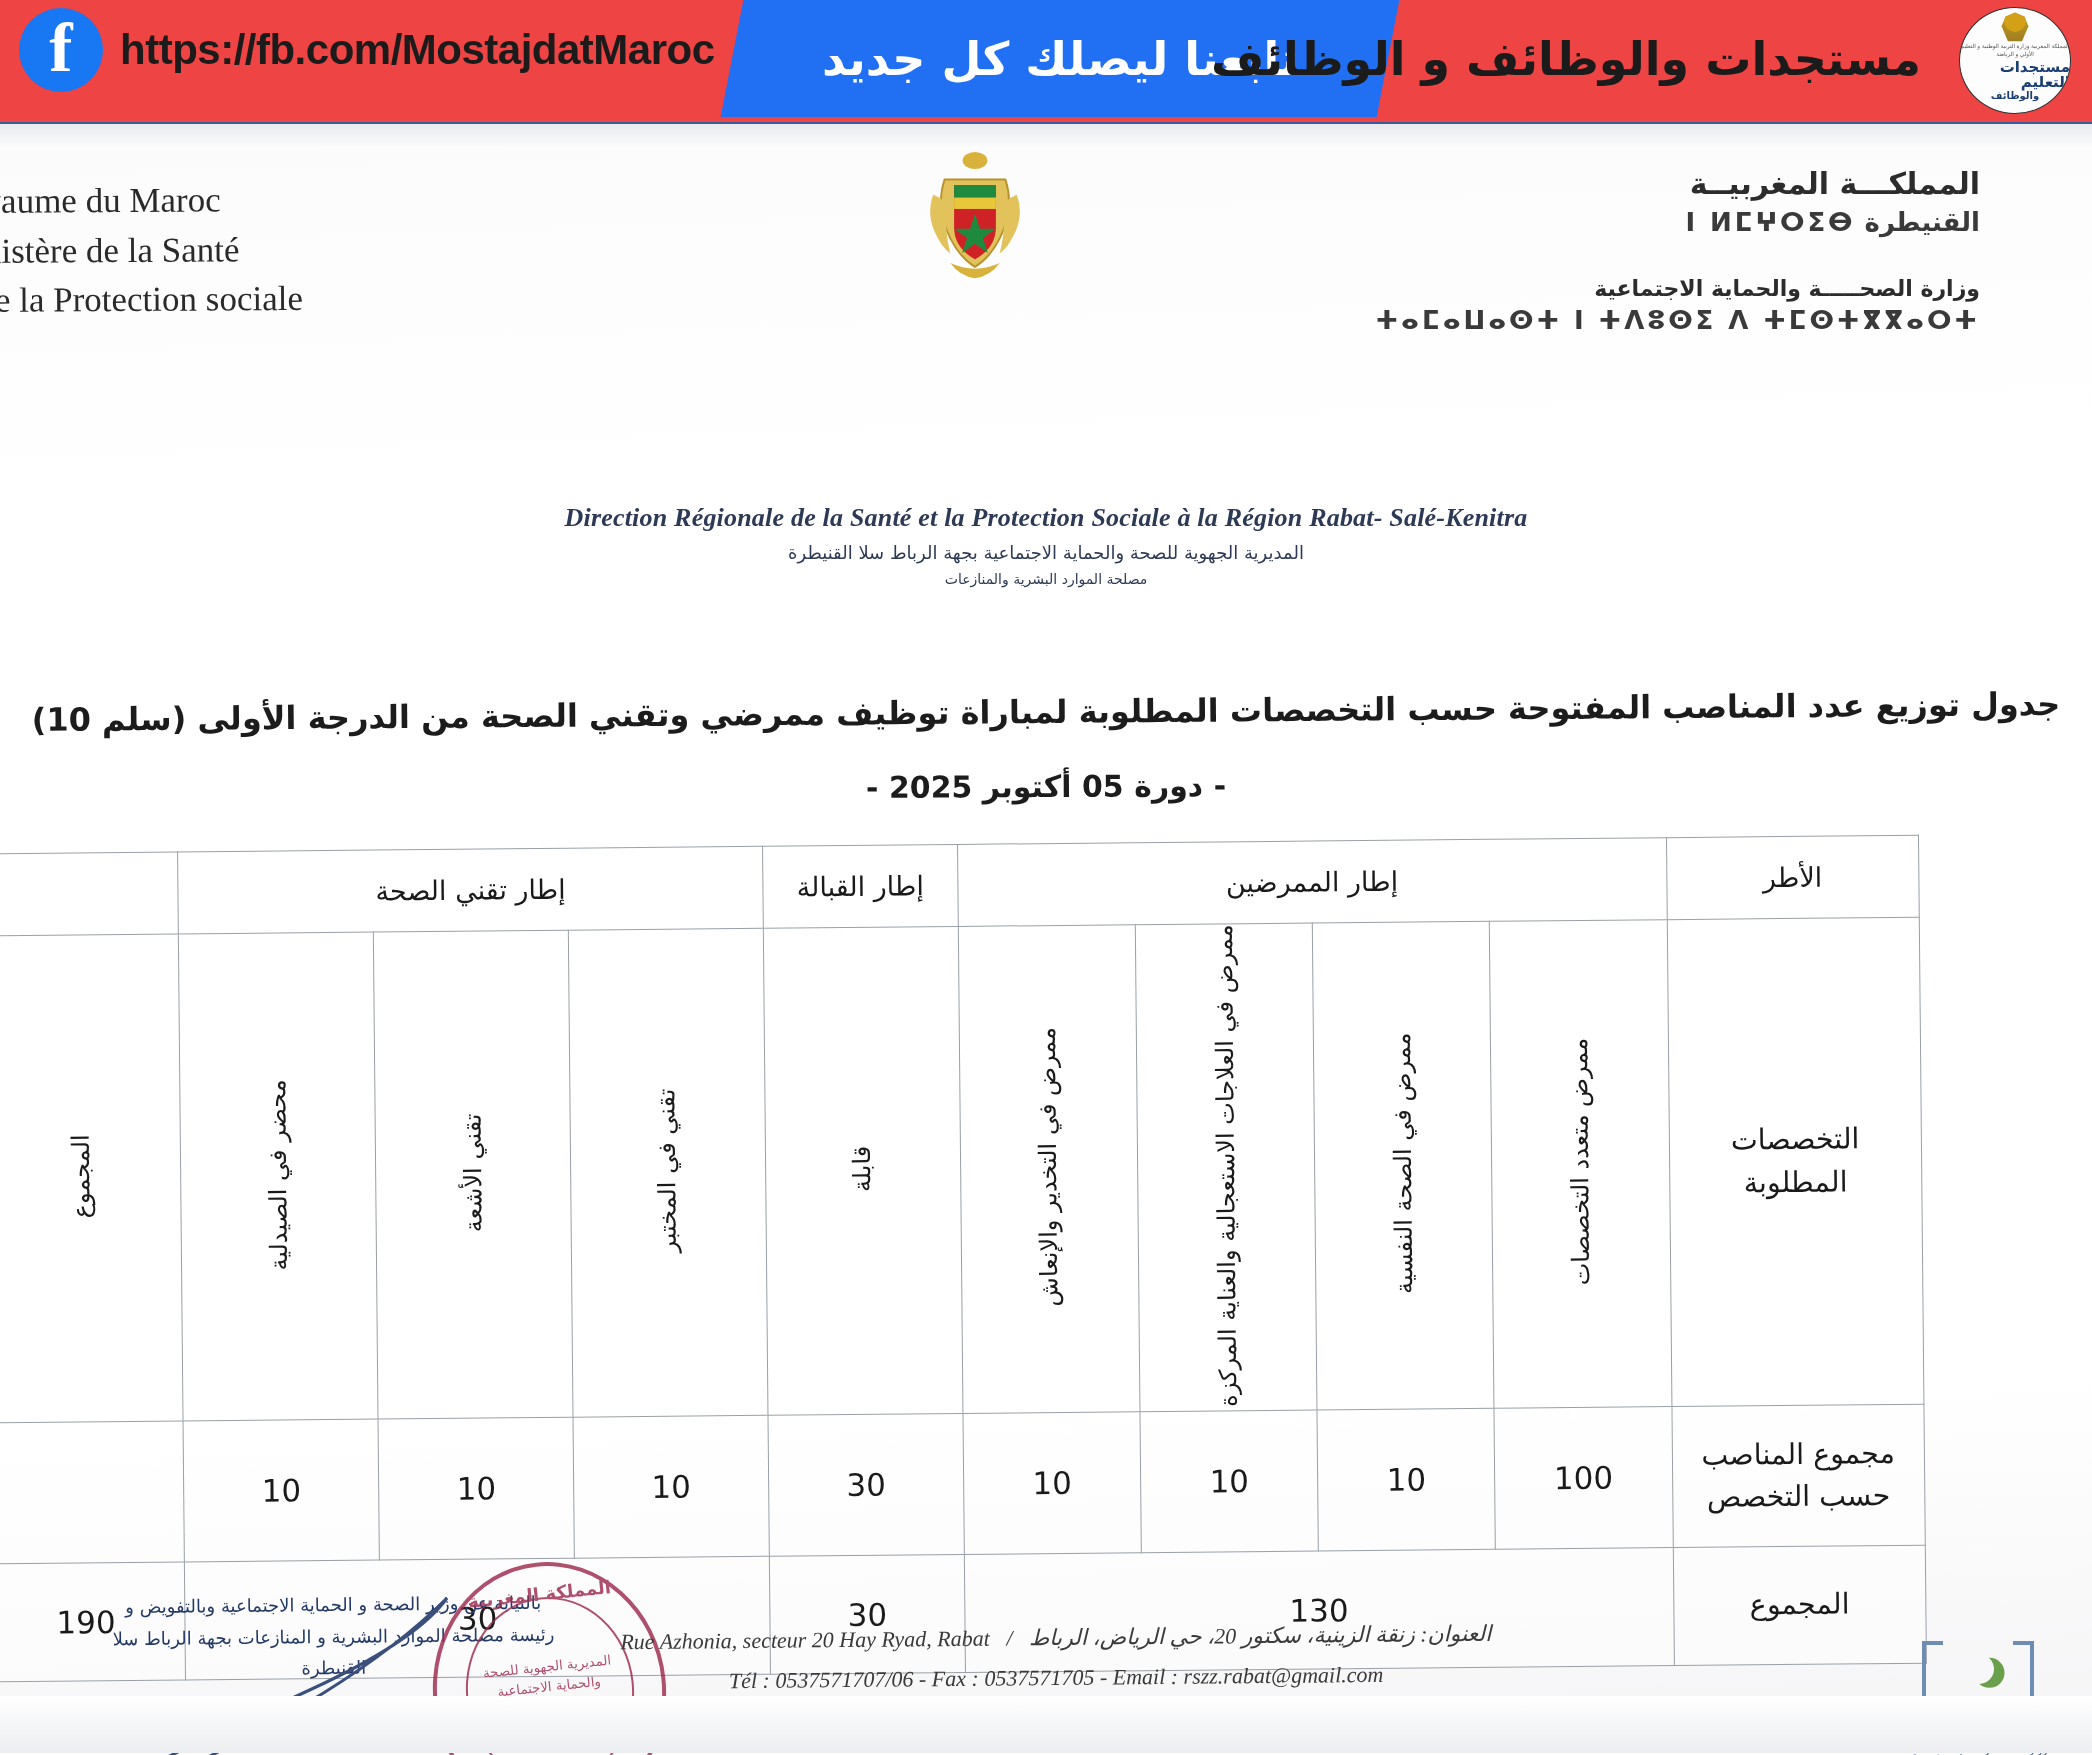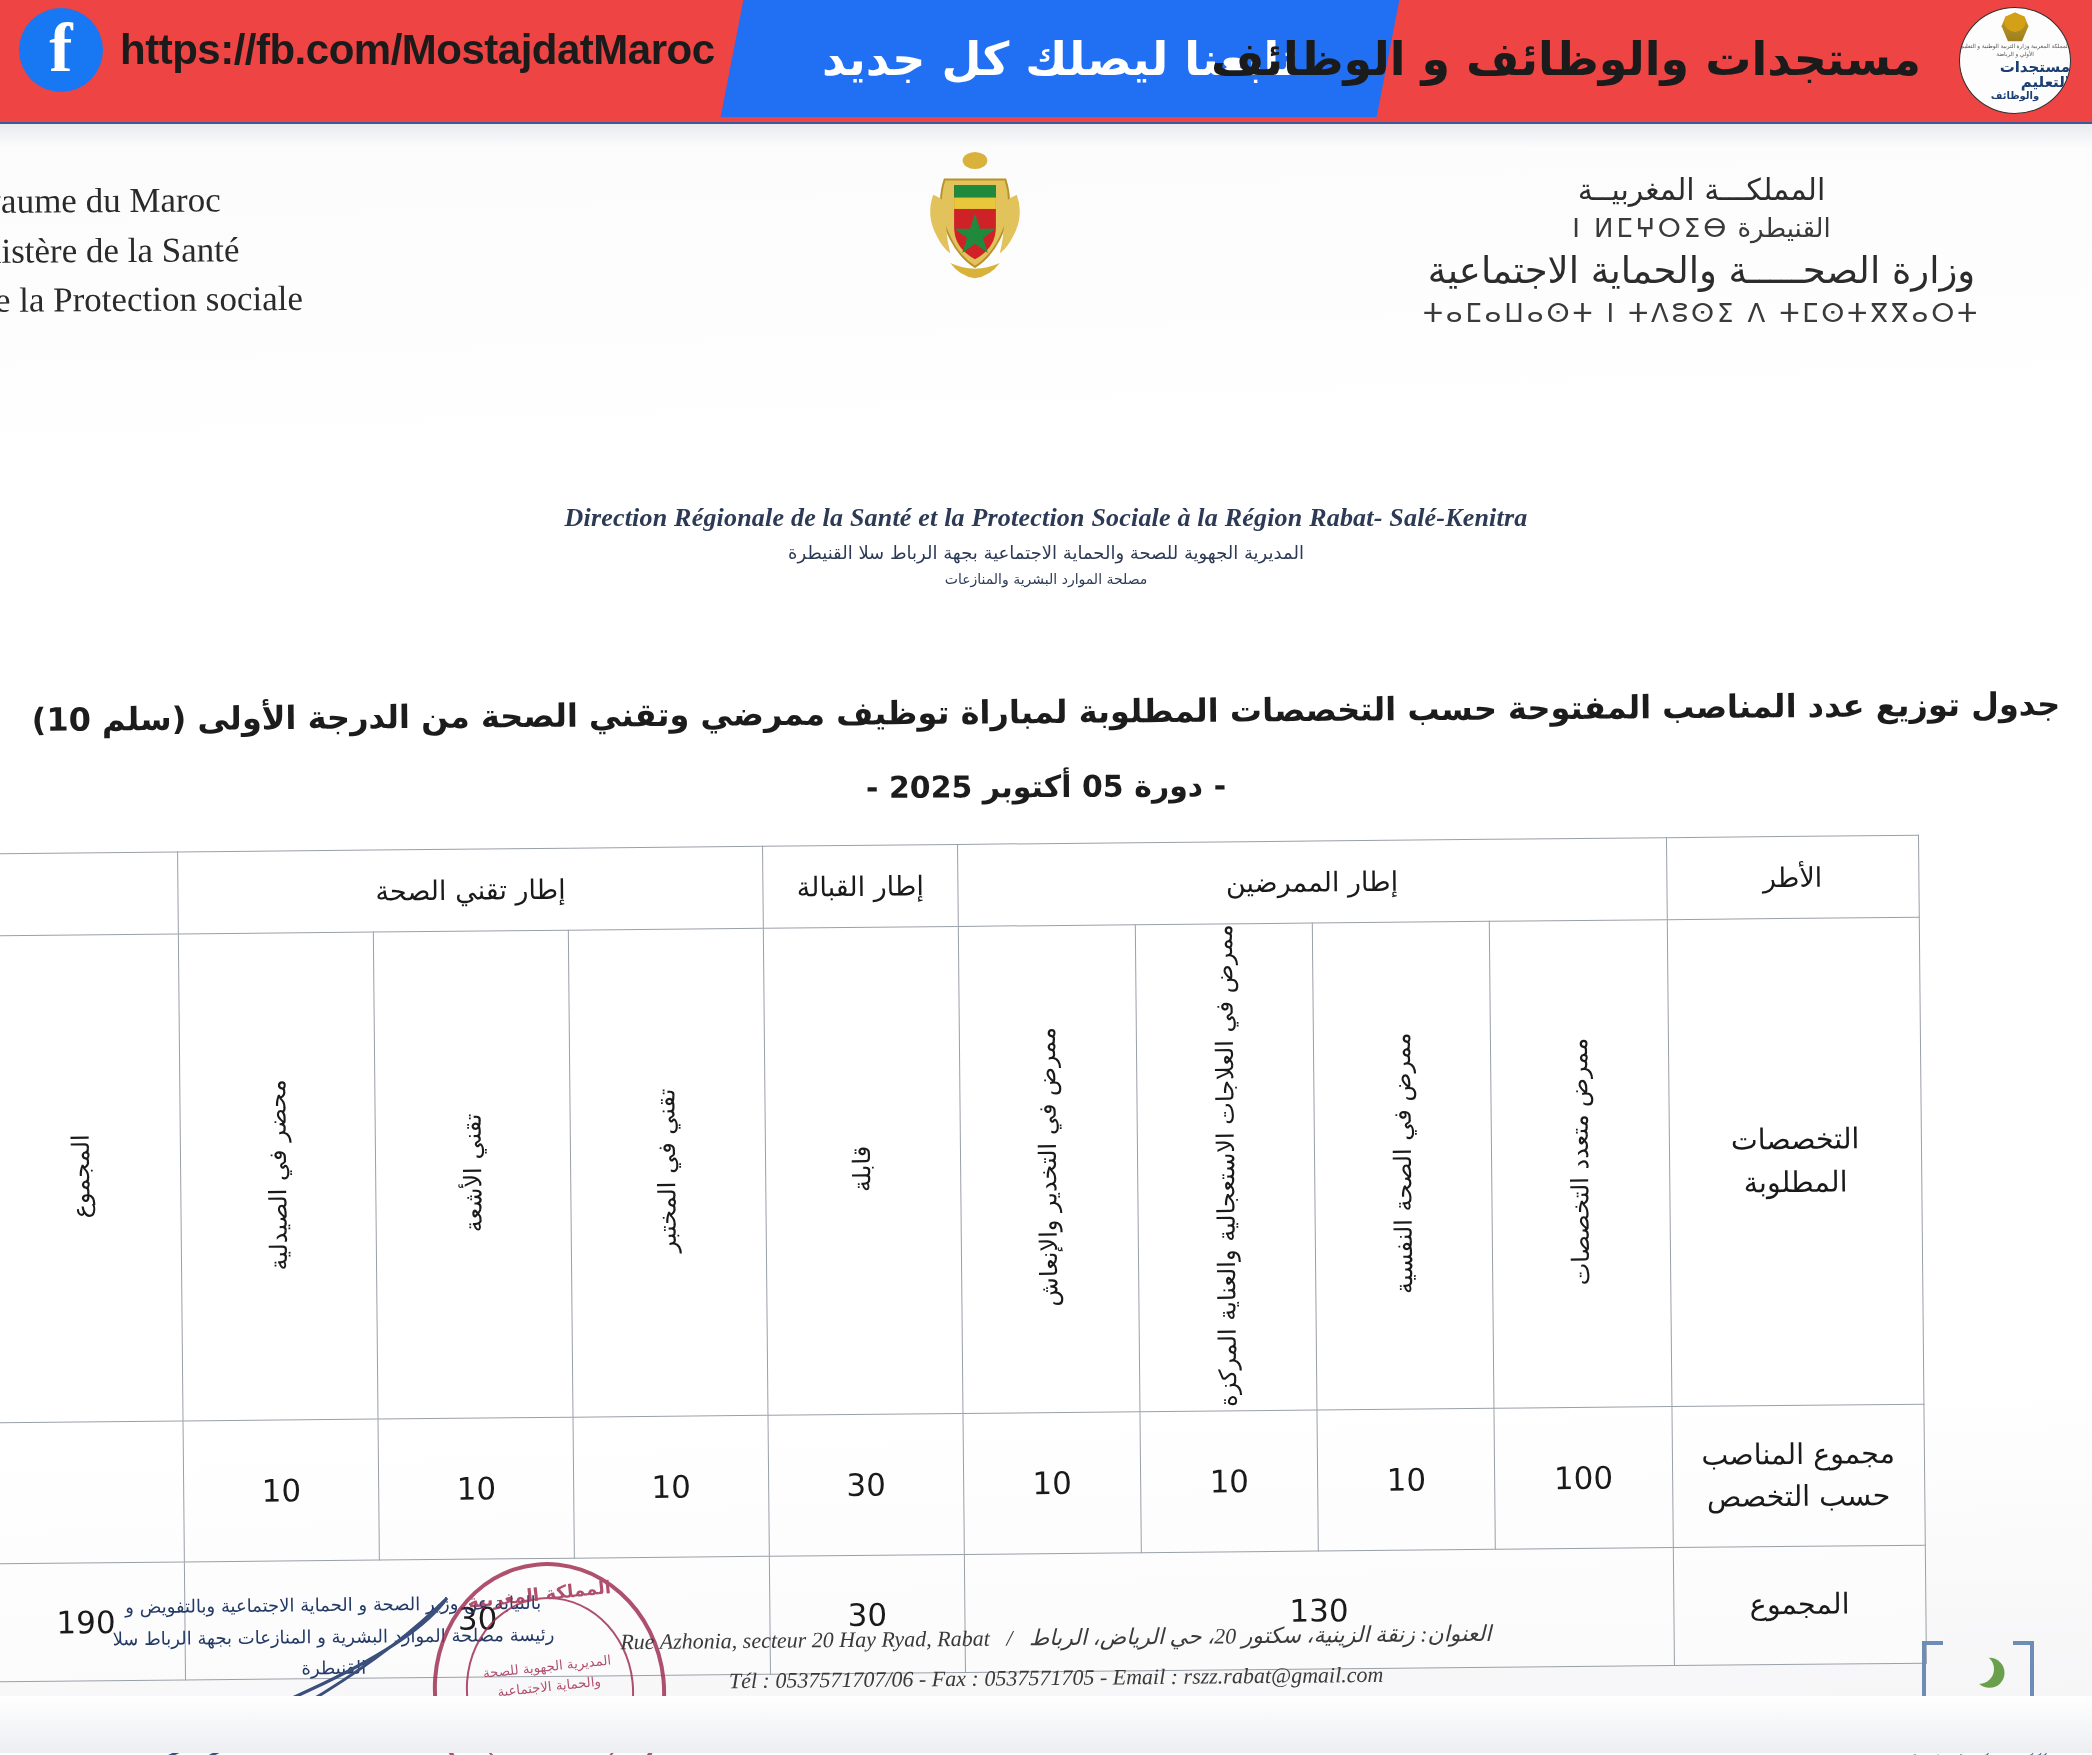--- a/index.html
+++ b/index.html
@@ -161,29 +161,29 @@
     transform: rotate(-0.35deg);
     white-space: nowrap;
   }
   .lh-crest {
     position: absolute;
     left: 918px; top: 27px;
     width: 114px; height: 133px;
   }
   .lh-ar {
     position: absolute;
-    right: 112px; top: 46px;
-    text-align: center;
+    right: 112px; top: 40px;
     direction: rtl;
     line-height: 1.35;
     color: #2c2c2c;
+    font-weight: bold;
   }
   .lh-ar .ar1 { font-family: "DejaVu Sans", sans-serif; font-size: 30px; letter-spacing: 2.9px; }
   .lh-ar .tif { font-family: "DejaVu Sans", sans-serif; font-size: 26px; letter-spacing: 2.9px; color: #3a3a3a; }
-  .lh-ar .ar2 { font-family: "DejaVu Sans", sans-serif; font-size: 37px; letter-spacing: 1px; }
+  .lh-ar .ar2 { font-family: "DejaVu Sans", sans-serif; font-size: 22px; letter-spacing: 1px; margin-top: 34px; }
 
   .dir-block {
     position: absolute;
     left: 0; top: 379px;
     width: 2092px;
     text-align: center;
     color: #2d3a55;
   }
   .dir-block .fr1 {
     font-family: "Liberation Serif", serif;

